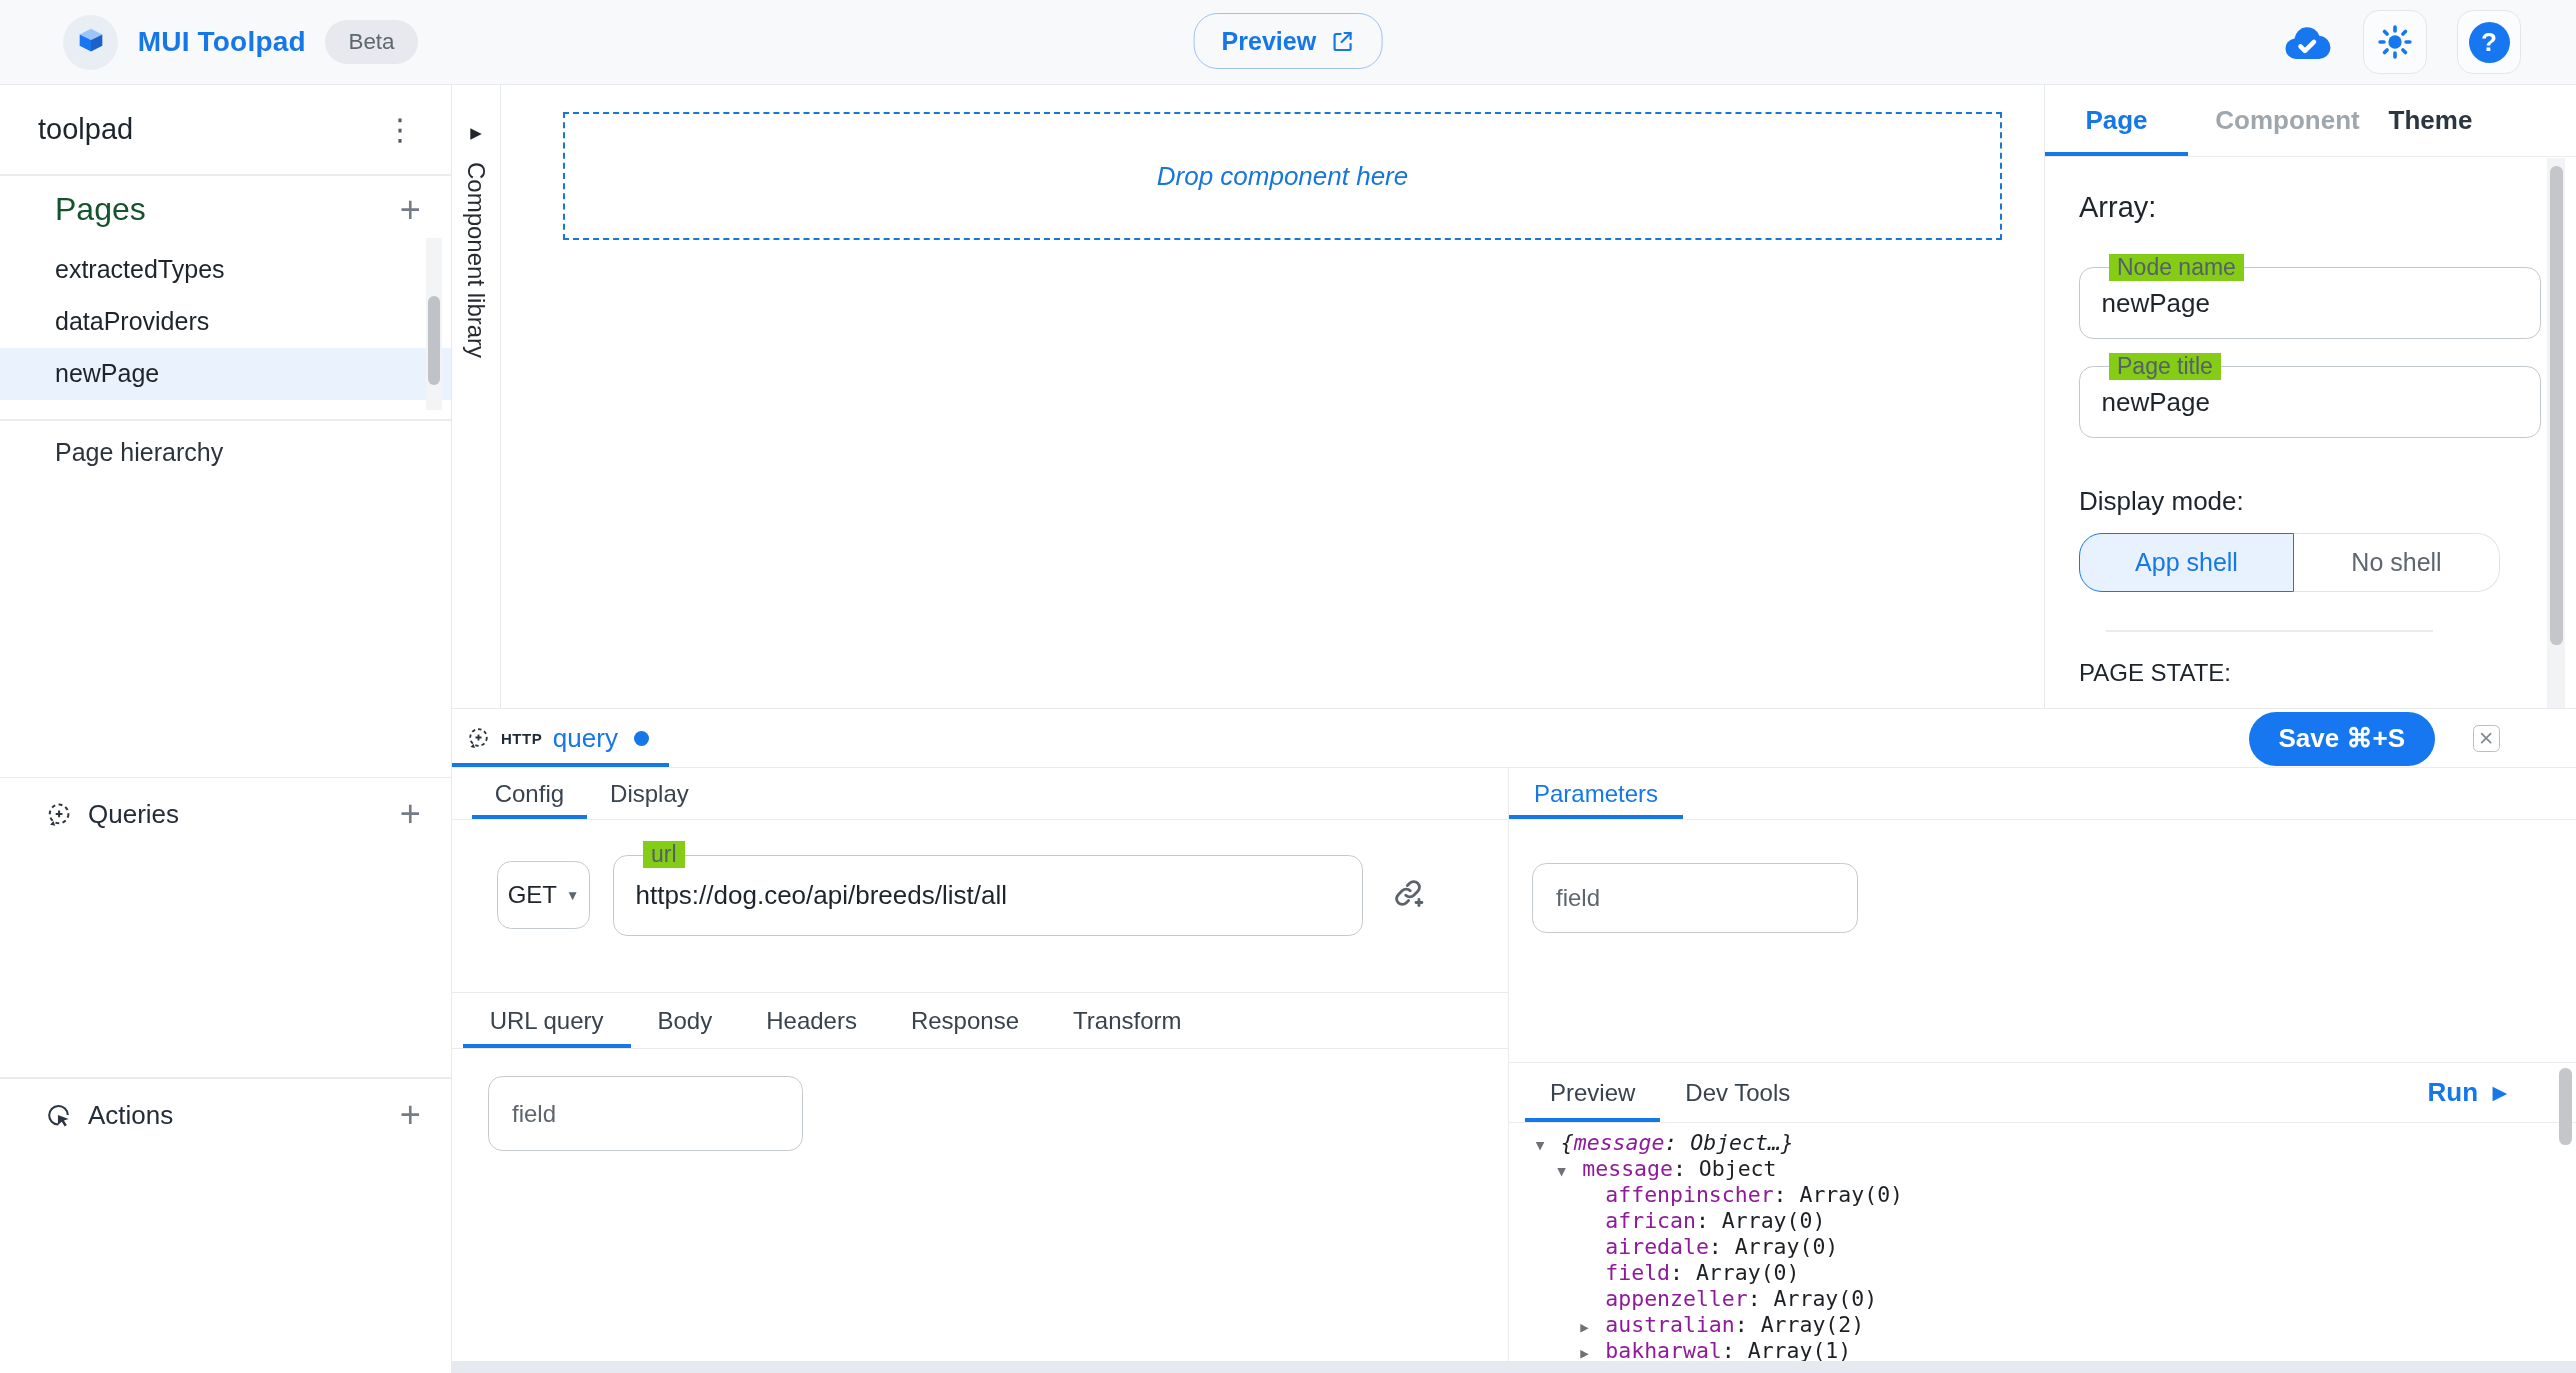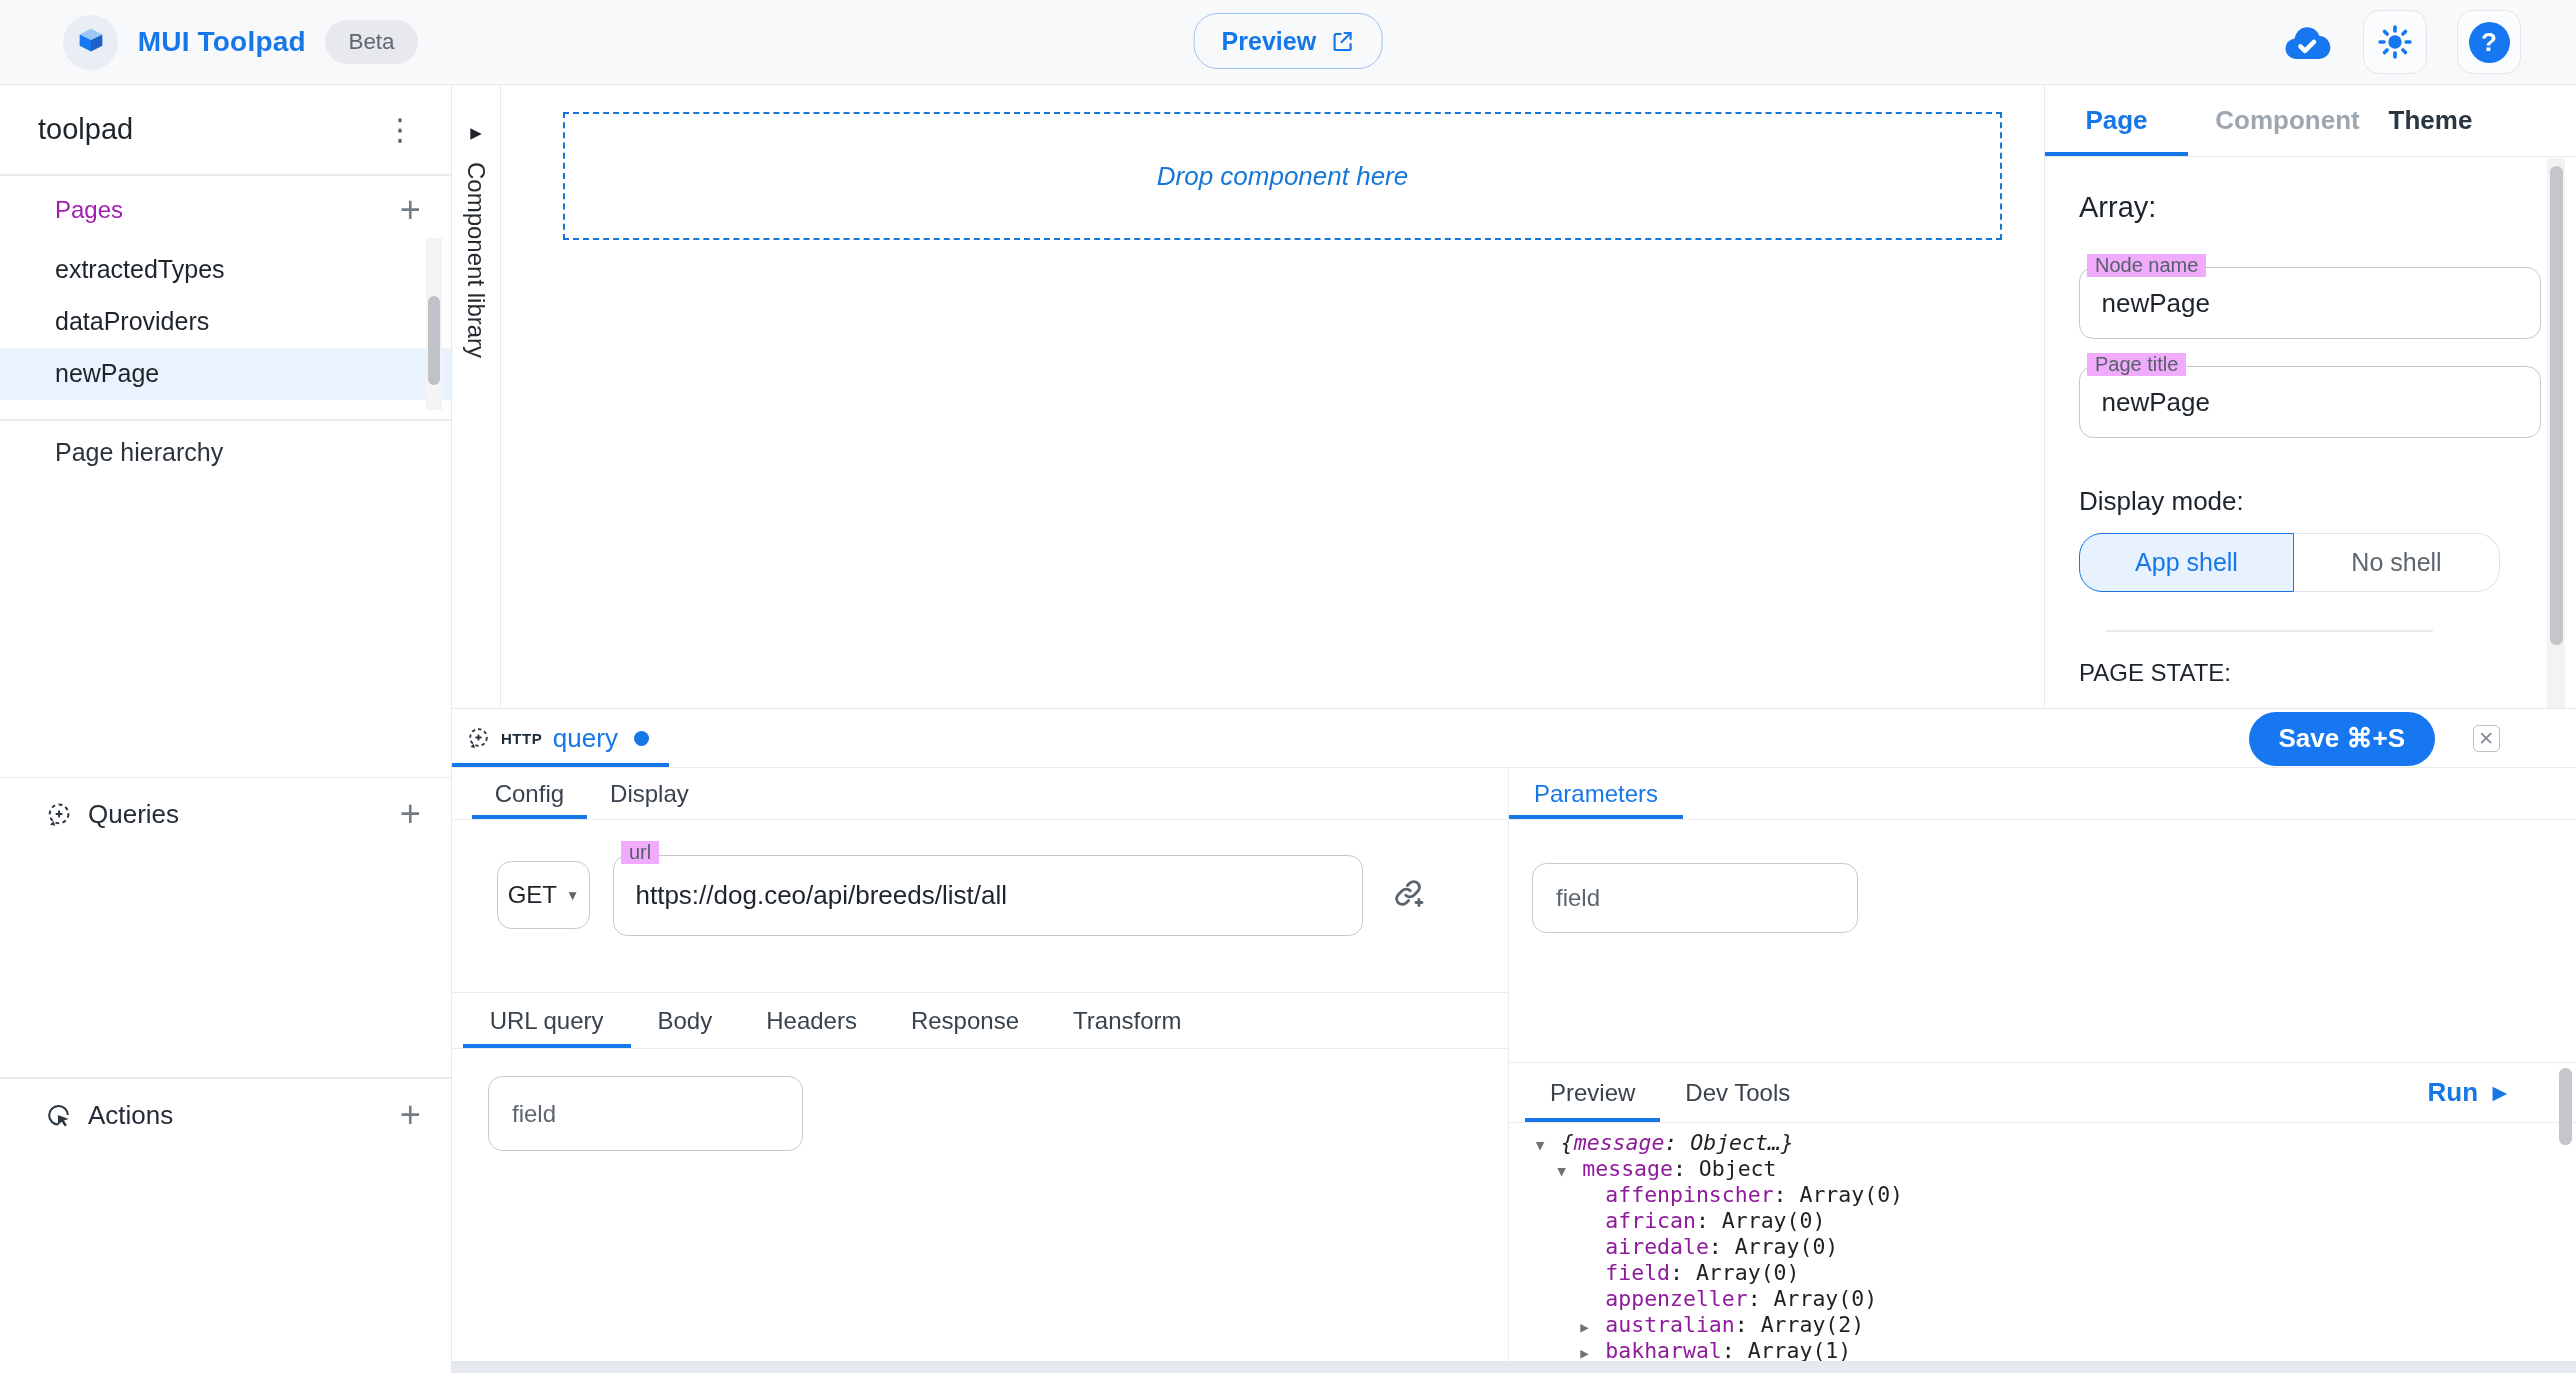--- a/index.html
+++ b/index.html
@@ -28,21 +28,21 @@
   
   .main { display:flex; height:1289px; }
 
   
   .sidebar { width:452px; border-right:1.8px solid #e7e9ec; background:#fff; display:flex; flex-direction:column; }
   .sb-title-row { height:89px; display:flex; align-items:center; padding:0 27px 0 38px; }
   .sb-title { font-size:29px; color:#1d242b; }
   .kebab { margin-left:auto; font-size:30px; color:#535b64; line-height:1; padding:3.6px 9px; cursor:pointer; }
   .divider { height:1.8px; background:#e9ebee; flex:none; }
   .sb-sec-hdr { height:68px; display:flex; align-items:center; padding:0 23px 0 55px; }
-  .sb-sec-label { font-size:24px; color:#a21caf; }
+  .sb-sec-label { font-size:32px; color:#14532d; }
   .plus-btn { margin-left:auto; font-size:36px; font-weight:300; color:#747d86;
               line-height:1; padding:0 7.2px; cursor:pointer; }
   .pages-list { position:relative; height:159px; flex:none; }
   .page-item { height:52px; display:flex; align-items:center; padding-left:55px;
                font-size:25px; color:#1d242b; cursor:pointer; }
   .page-item.sel { background:#eaf2fd; }
   .sb-scroll-track { position:absolute; right:9px; top:-5.4px; width:16px; height:172px; background:#f3f4f6; }
   .sb-scroll-thumb { position:absolute; right:10.7px; top:52px; width:12.5px; height:89px;
                      background:#bfc2c6; border-radius:6.3px; }
   .sb-gap { height:16px; flex:none; }
@@ -73,22 +73,22 @@
          cursor:pointer; font-weight:600; }
   .tab.act { color:#1677e8; }
   .tab.act::after { content:""; position:absolute; left:0; right:0; bottom:0; height:4.5px; background:#1677e8; }
   .insp-tabrow { height:72px; }
   .insp-tabrow .tab { width:143px; font-size:26px; }
   .insp-tabrow .tab.dis { color:#9ea6ae;margin-left:28px; }
   .insp-tabrow .tab.dark { color:#2b3641; }
   .insp-body { padding:0 36px 0 34px; position:relative; flex:1; }
   .insp-h { margin-top:34px; font-size:29px; font-weight:500; color:#1d242b; }
   .ofield { position:relative; border:1.8px solid #c3c8cd; border-radius:14.3px; background:#fff; }
-  .ofield label { position:absolute; top:-14.3px; left:7px; background:#f0abfc; padding:0 8px;
-                  font-size:20px; color:#566068; }
+  .ofield label { position:absolute; top:-14.3px; left:29px; background:#84cc16; padding:0 8px;
+                  font-size:23px; color:#566068; }
   .ofield input { border:none; outline:none; width:100%; height:100%; border-radius:14.3px;
                   padding:0 21.5px; font-size:26px; color:#1d242b; background:transparent;
                   font-family:inherit; }
   .f-node { margin-top:43px; height:72px; width:462px; }
   .f-title { margin-top:27px; height:72px; width:462px; }
   .disp-label { margin-top:48px; font-size:26px; color:#1d242b; }
   .toggle { margin-top:16px; display:flex; }
   .tg-btn { height:59px; display:flex; align-items:center; justify-content:center;
             font-size:25px; cursor:pointer; }
   .tg-on { width:215px; background:#e7f2fe; border:1.8px solid #1677e8; color:#1677e8;

